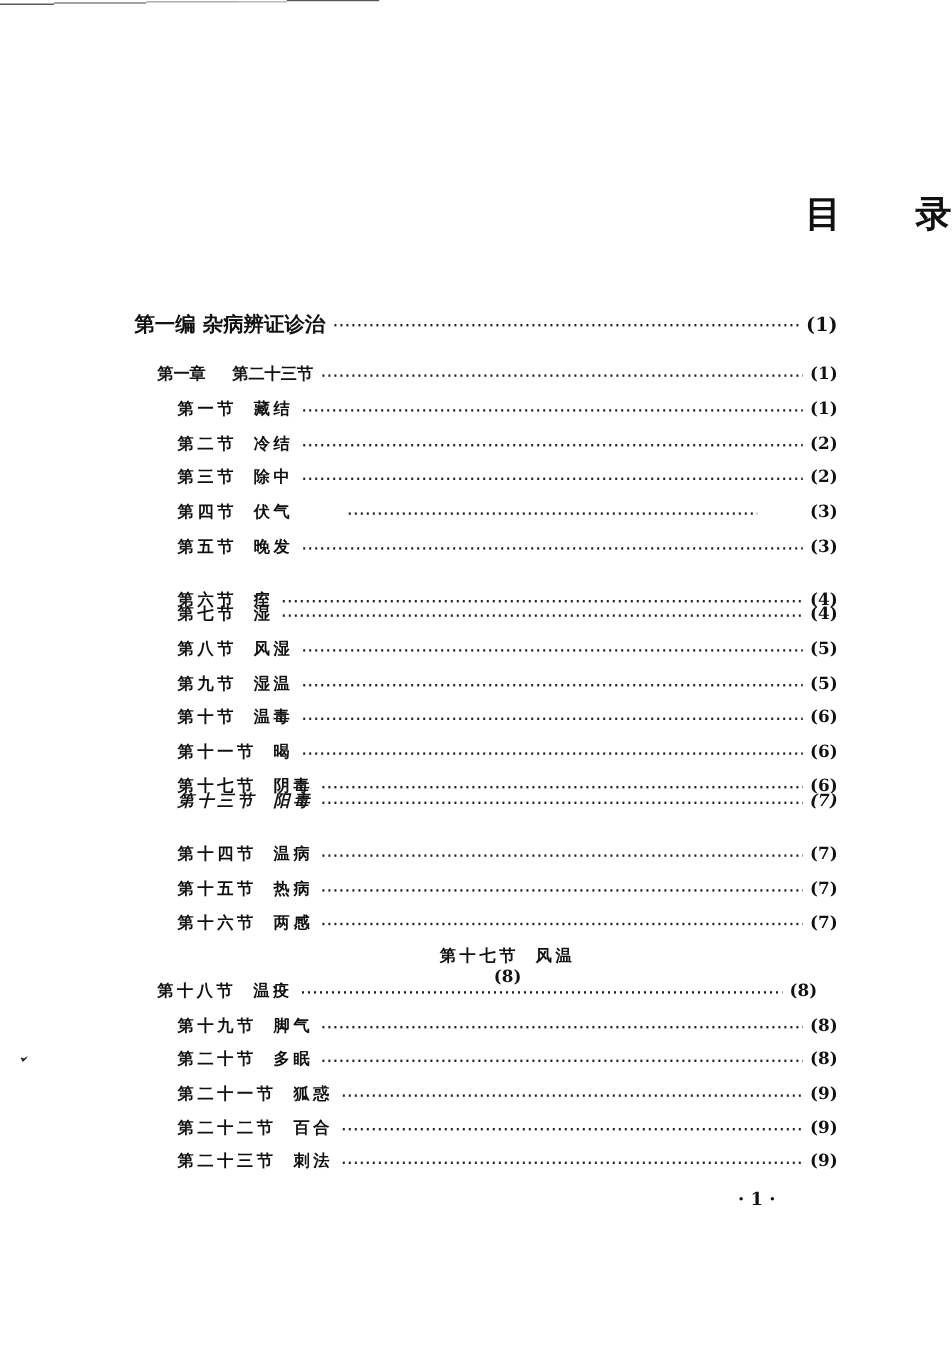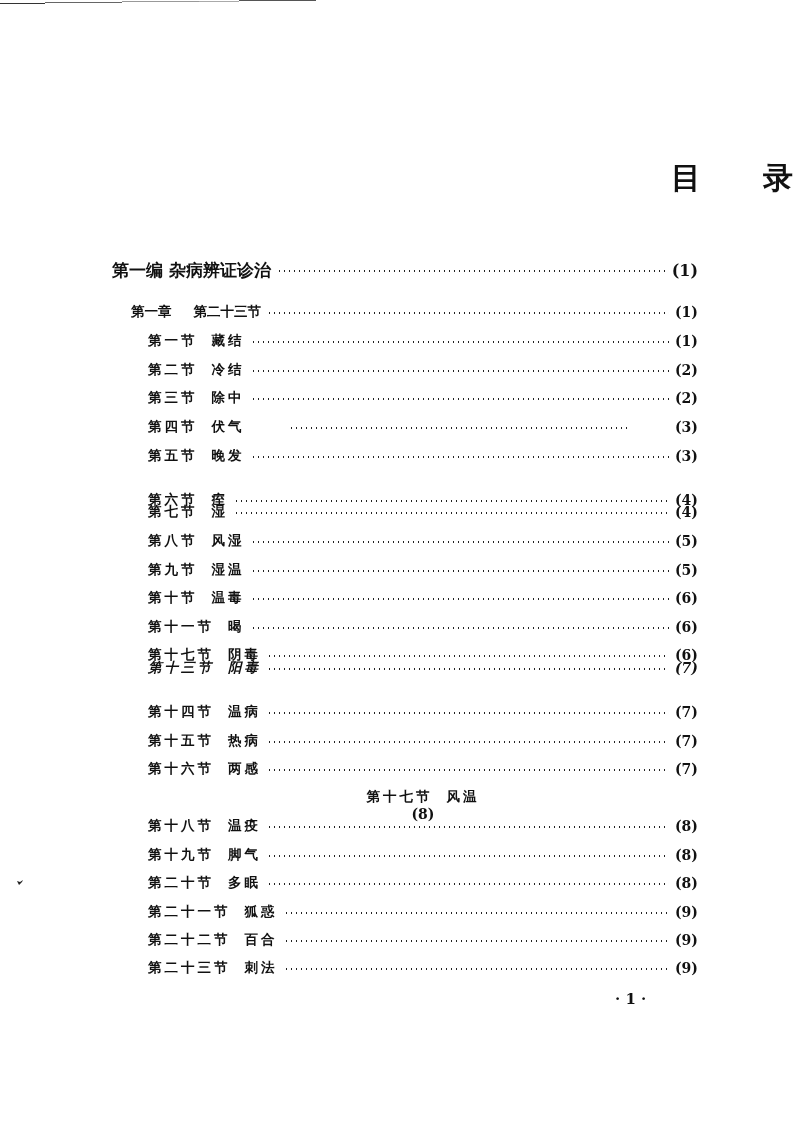--- a/index.html
+++ b/index.html
@@ -210,21 +210,21 @@
     <span class="page">(7)</span>
   </div>
   <div class="row section" style="left:148px; width:550px; top:788px; height:20px;flex-direction:column;">
     <span class="label">
         <span class="num">第十七节</span>
         <span class="name">风温</span>
       </span>
     <span class="dots"></span>
     <span class="page">(8)</span>
   </div>
-  <div class="row section" style="left:148px; width:550px; top:816px; height:20px;">
+  <div class="row section" style="left:131px; width:550px; top:816px; height:20px;">
     <span class="label">
         <span class="num">第十八节</span>
         <span class="name">温疫</span>
       </span>
     <span class="dots"></span>
     <span class="page">(8)</span>
   </div>
   <div class="row section" style="left:148px; width:550px; top:845px; height:20px;">
     <span class="label">
         <span class="num">第十九节</span>

